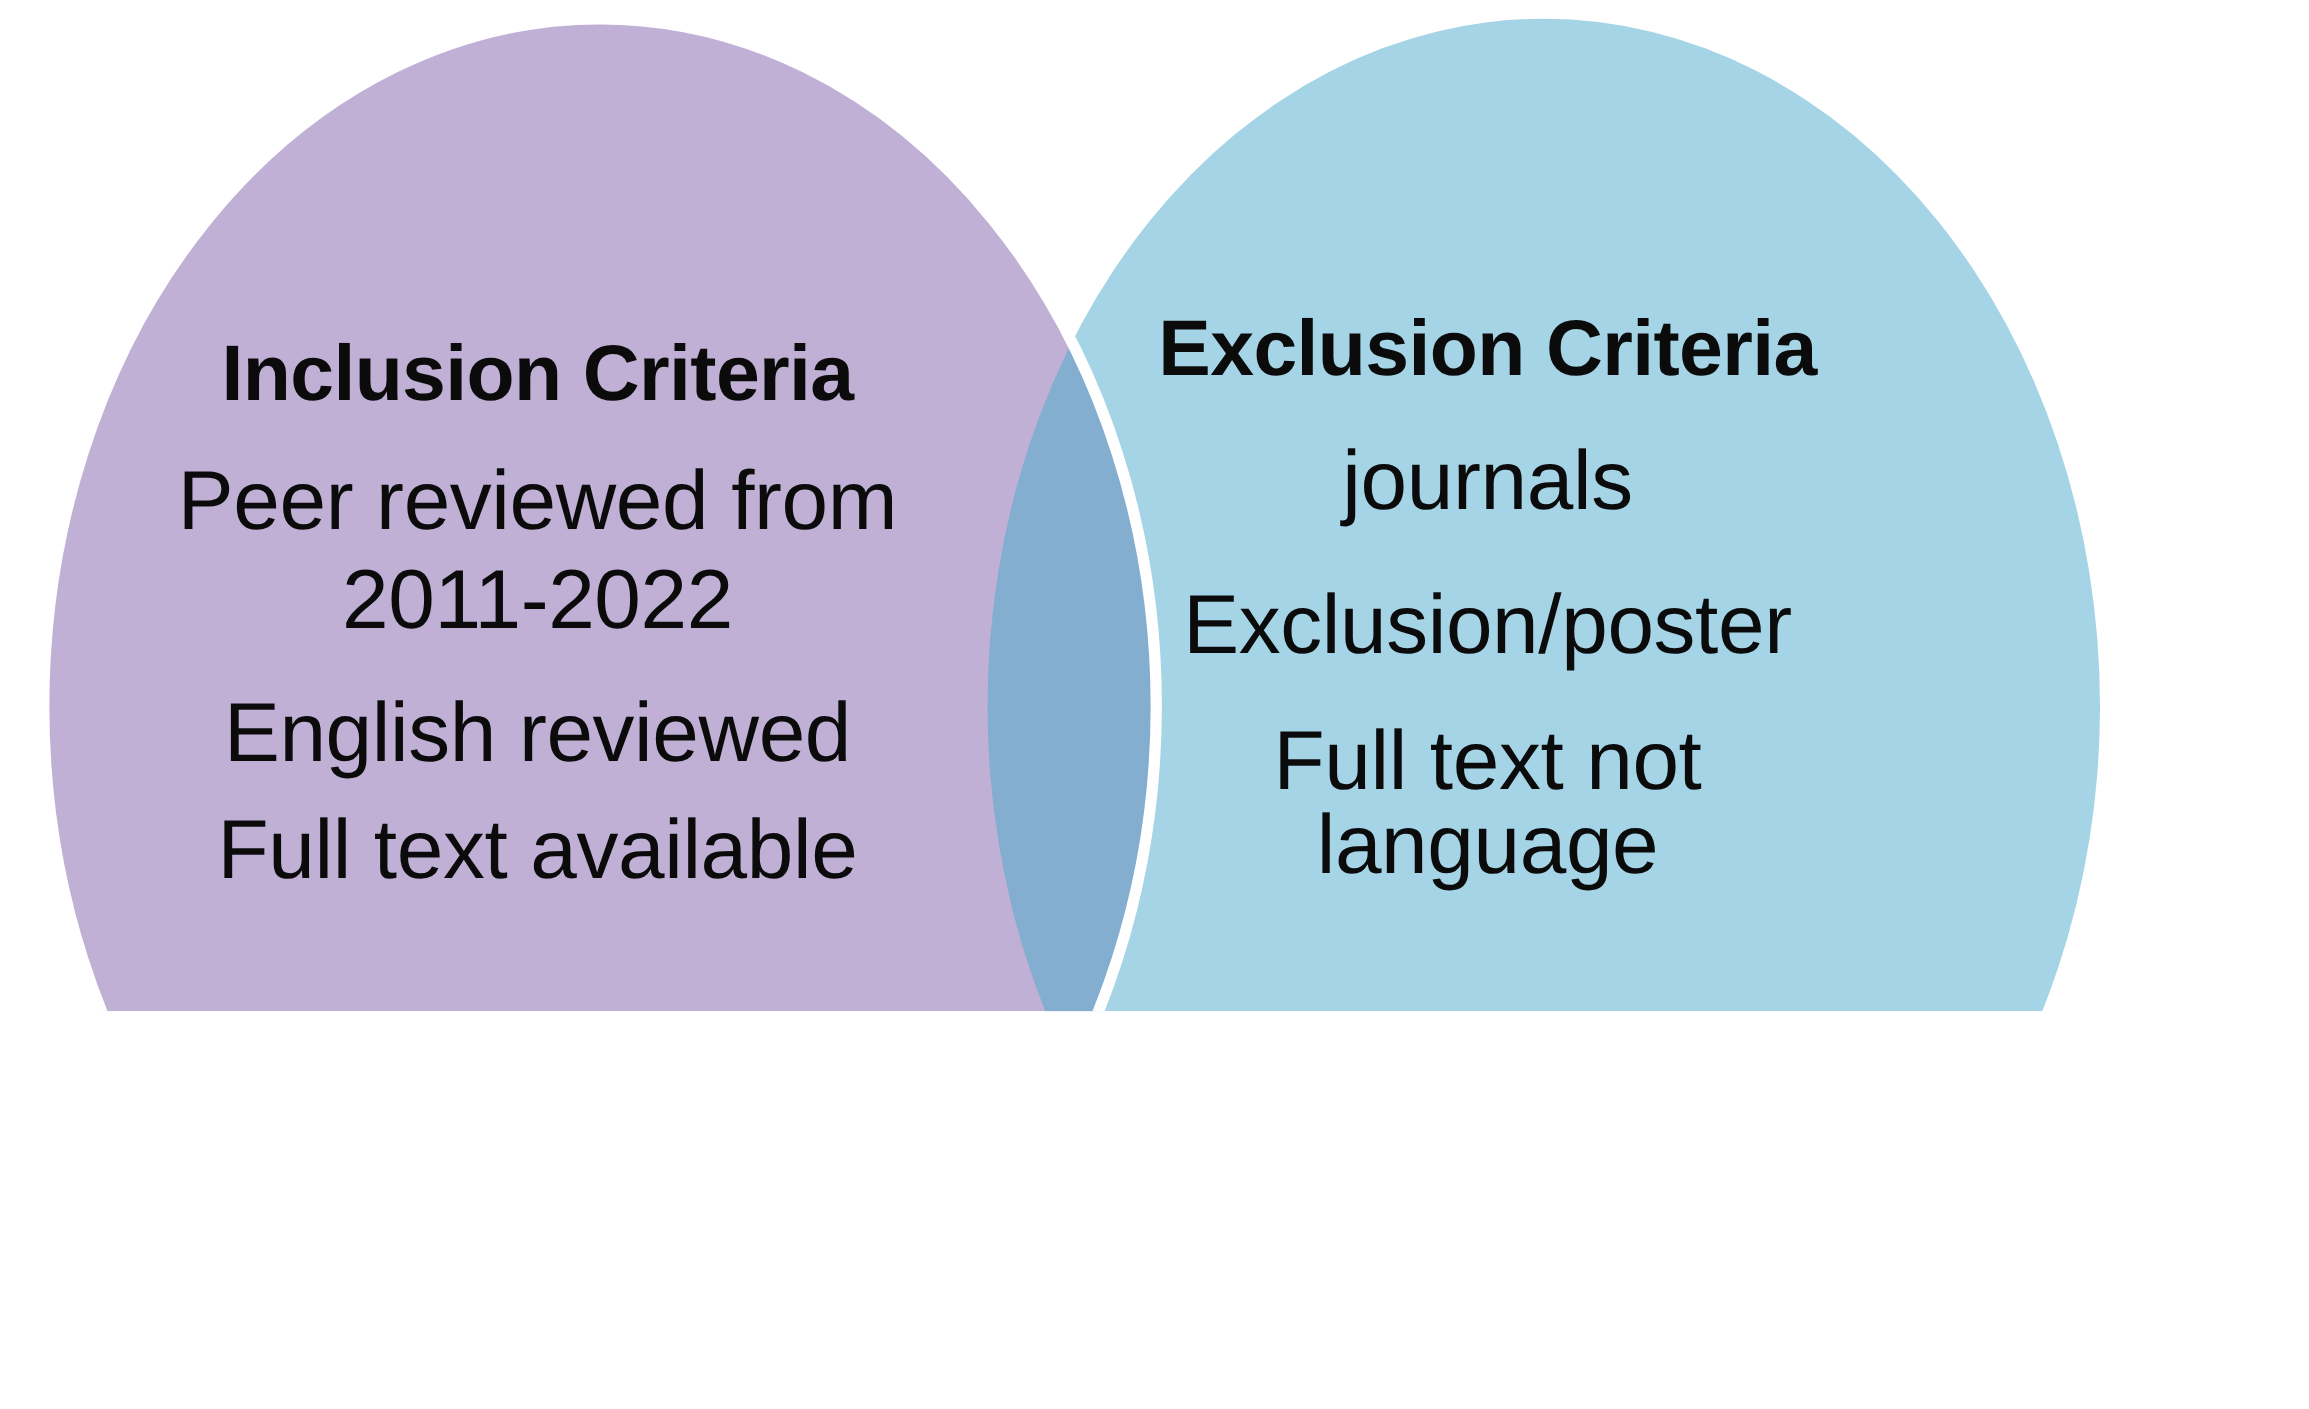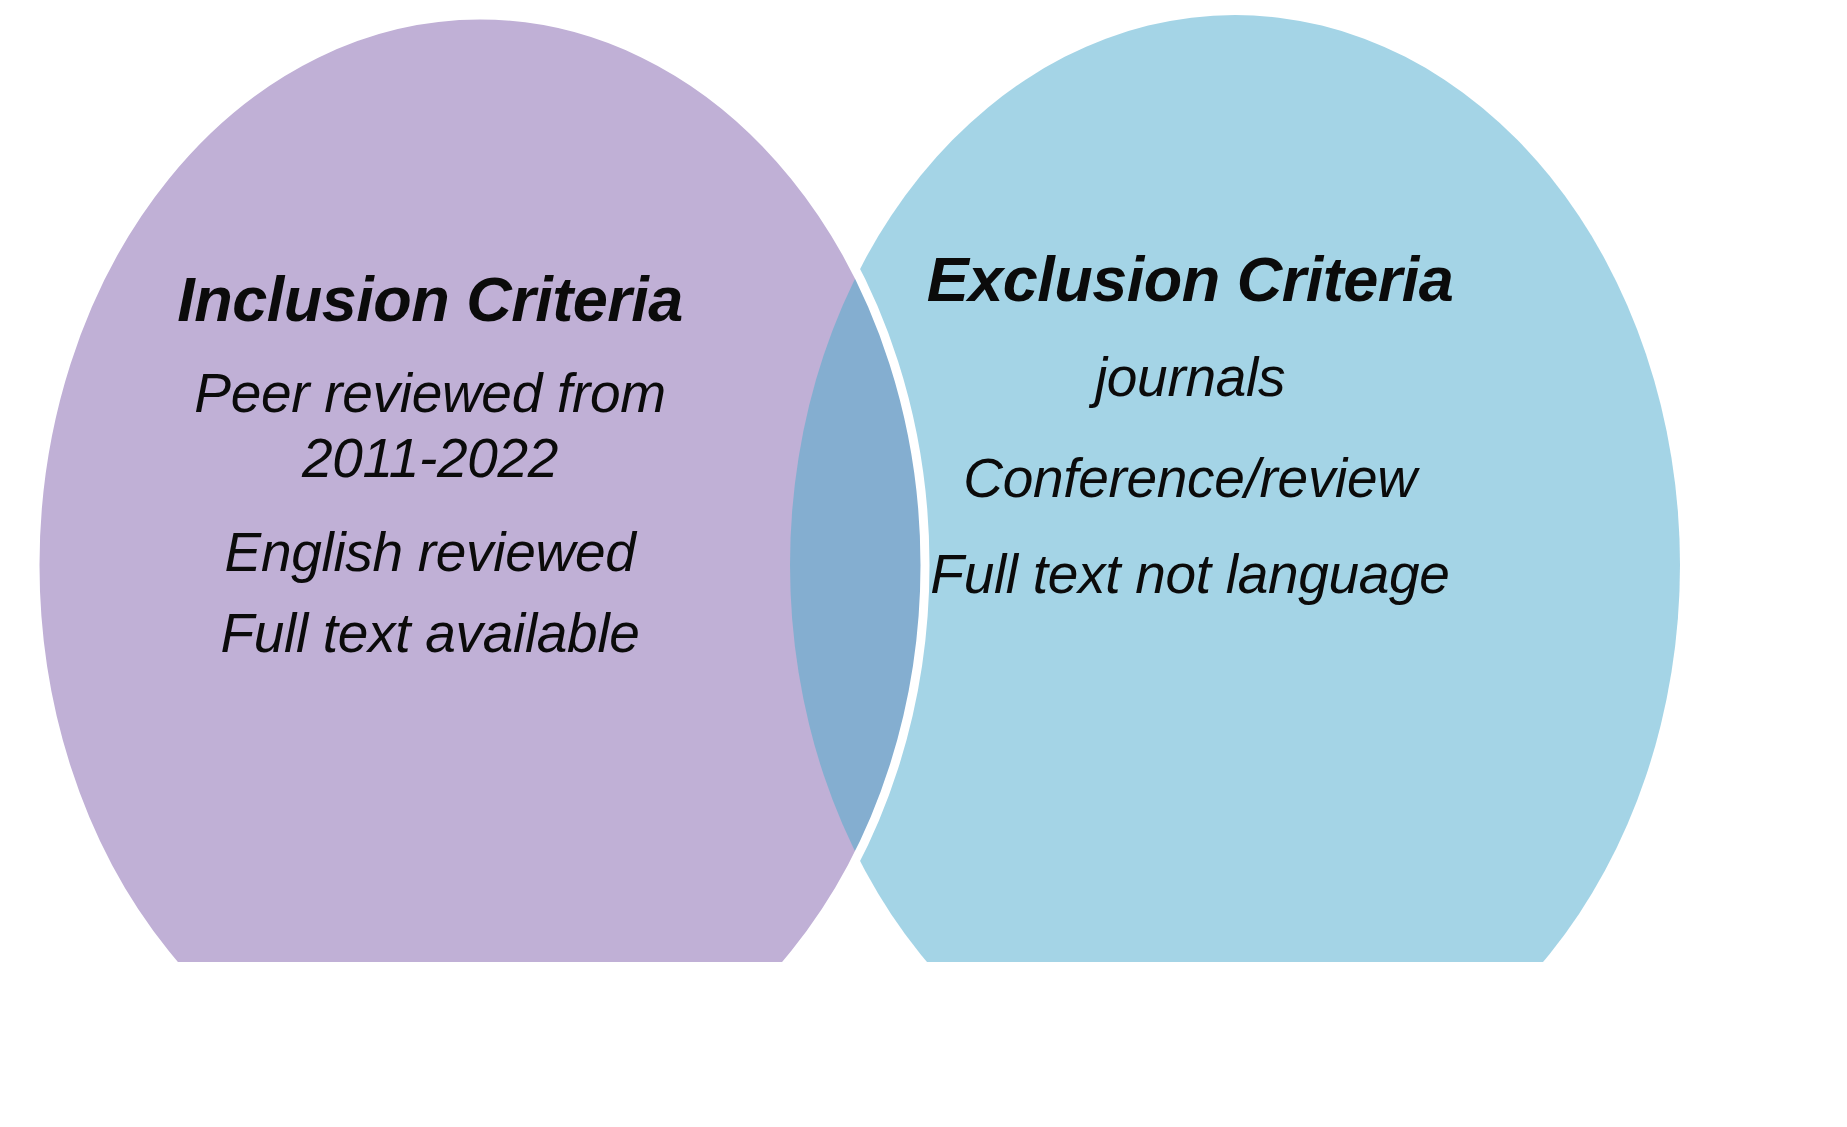--- a/index.html
+++ b/index.html
@@ -9,24 +9,23 @@
     background: #ffffff;
   }
   body {
     font-family: "Liberation Sans", "DejaVu Sans", sans-serif;
     -webkit-font-smoothing: antialiased;
   }
 
   #venn-canvas {
     position: relative;
     width: 1847px;
-    height: 962px;
+    height: 809px;
     background: #ffffff;
     overflow: hidden;
-    font-style: italic;
   }
 
   .venn-svg {
     position: absolute;
     left: 0;
     top: 0;
     width: 1847px;
     height: 1127px;
     display: block;
   }
@@ -42,21 +41,21 @@
 
   .set-title {
     font-size: 63px;
     font-weight: bold;
     letter-spacing: -0.5px;
     margin: 0 0 26px 0;
     white-space: nowrap;
   }
 
   .set-line {
-    font-size: 55px;
+    font-size: 67px;
     font-weight: normal;
     letter-spacing: -0.3px;
     margin: 0 0 26px 0;
   }
   .set-line:last-child { margin-bottom: 0; }
 
   
   #left-text {
     left: 120px;
     top: 268px;
@@ -116,21 +115,21 @@
   </div>
 
   <div class="set-text" id="right-text">
     <div class="set-title">Exclusion Criteria</div>
 
     <div class="set-line wrap2">
       <div>journals</div>
     </div>
 
     <div class="set-line wrap2">
-      <div>Conference/review</div>
+      <div>Exclusion/poster</div>
     </div>
 
     <div class="set-line">
       <div>Full text not language</div>
     </div>
   </div>
 
 </div>
 
 </body></html>

